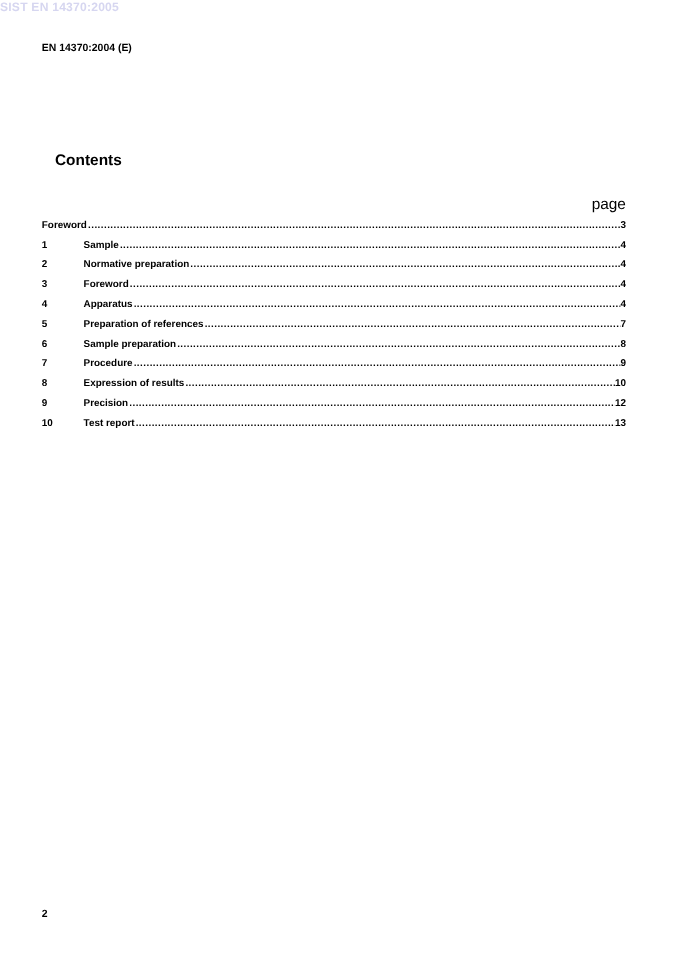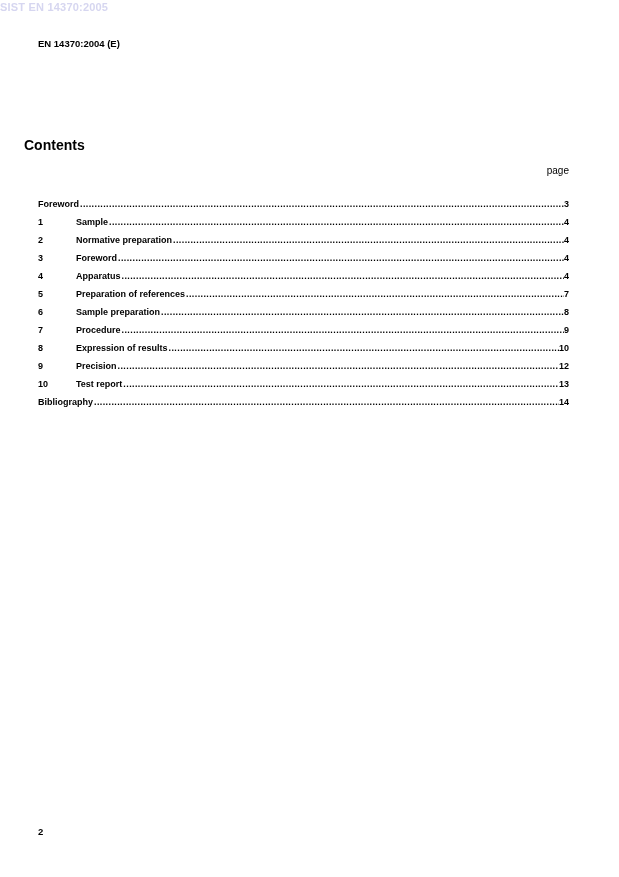--- a/index.html
+++ b/index.html
@@ -1,20 +1,20 @@
 <!DOCTYPE html>
 <html><head>
 <meta charset="utf-8">
 <style>
   html, body { margin:0; padding:0; background:#ffffff; }
   body { width:619px; height:877px; position:relative; font-family:"Liberation Sans", sans-serif; color:#000; overflow:hidden; }
   .watermark { position:absolute; top:1px; left:0; width:619px; font-size:11px; font-weight:bold; color:#d6d6f0; letter-spacing:0.2px; }
   .doc-header { position:absolute; top:38px; left:38px; font-size:9.5px; font-weight:bold; }
-  .contents-title { position:absolute; top:137px; left:24px; font-size:14px; font-weight:bold; }
-  .page-label { position:absolute; top:165px; right:50px; font-size:10px; }
+  .contents-title { position:absolute; top:137px; left:50px; font-size:14px; font-weight:bold; }
+  .page-label { position:absolute; top:177px; right:50px; font-size:14px; }
   .toc { position:absolute; top:195px; left:38px; width:531px; }
   .toc-row { display:flex; align-items:center; height:18px; font-size:9px; font-weight:bold; }
   .toc-num { width:38px; flex:none; }
   .toc-title { flex:none; white-space:nowrap; }
   .toc-dots { flex:1; overflow:hidden; white-space:nowrap; font-weight:bold; letter-spacing:0.4px; margin-left:1px; }
   .toc-dots::after { content:"........................................................................................................................................................................................................................................................................"; }
   .toc-page { flex:none; text-align:right; }
   .page-number { position:absolute; top:826px; left:38px; font-size:9.5px; font-weight:bold; }
 </style>
 </head>
@@ -85,20 +85,15 @@
     <span class="toc-title">Precision</span>
     <span class="toc-dots"></span>
     <span class="toc-page">12</span>
   </div>
   <div class="toc-row">
     <span class="toc-num">10</span>
     <span class="toc-title">Test report</span>
     <span class="toc-dots"></span>
     <span class="toc-page">13</span>
   </div>
-  <div class="toc-row">
-    <span class="toc-title">Bibliography</span>
-    <span class="toc-dots"></span>
-    <span class="toc-page">14</span>
-  </div>
 </div>
 
 <div class="page-number">2</div>
 
 </body></html>

